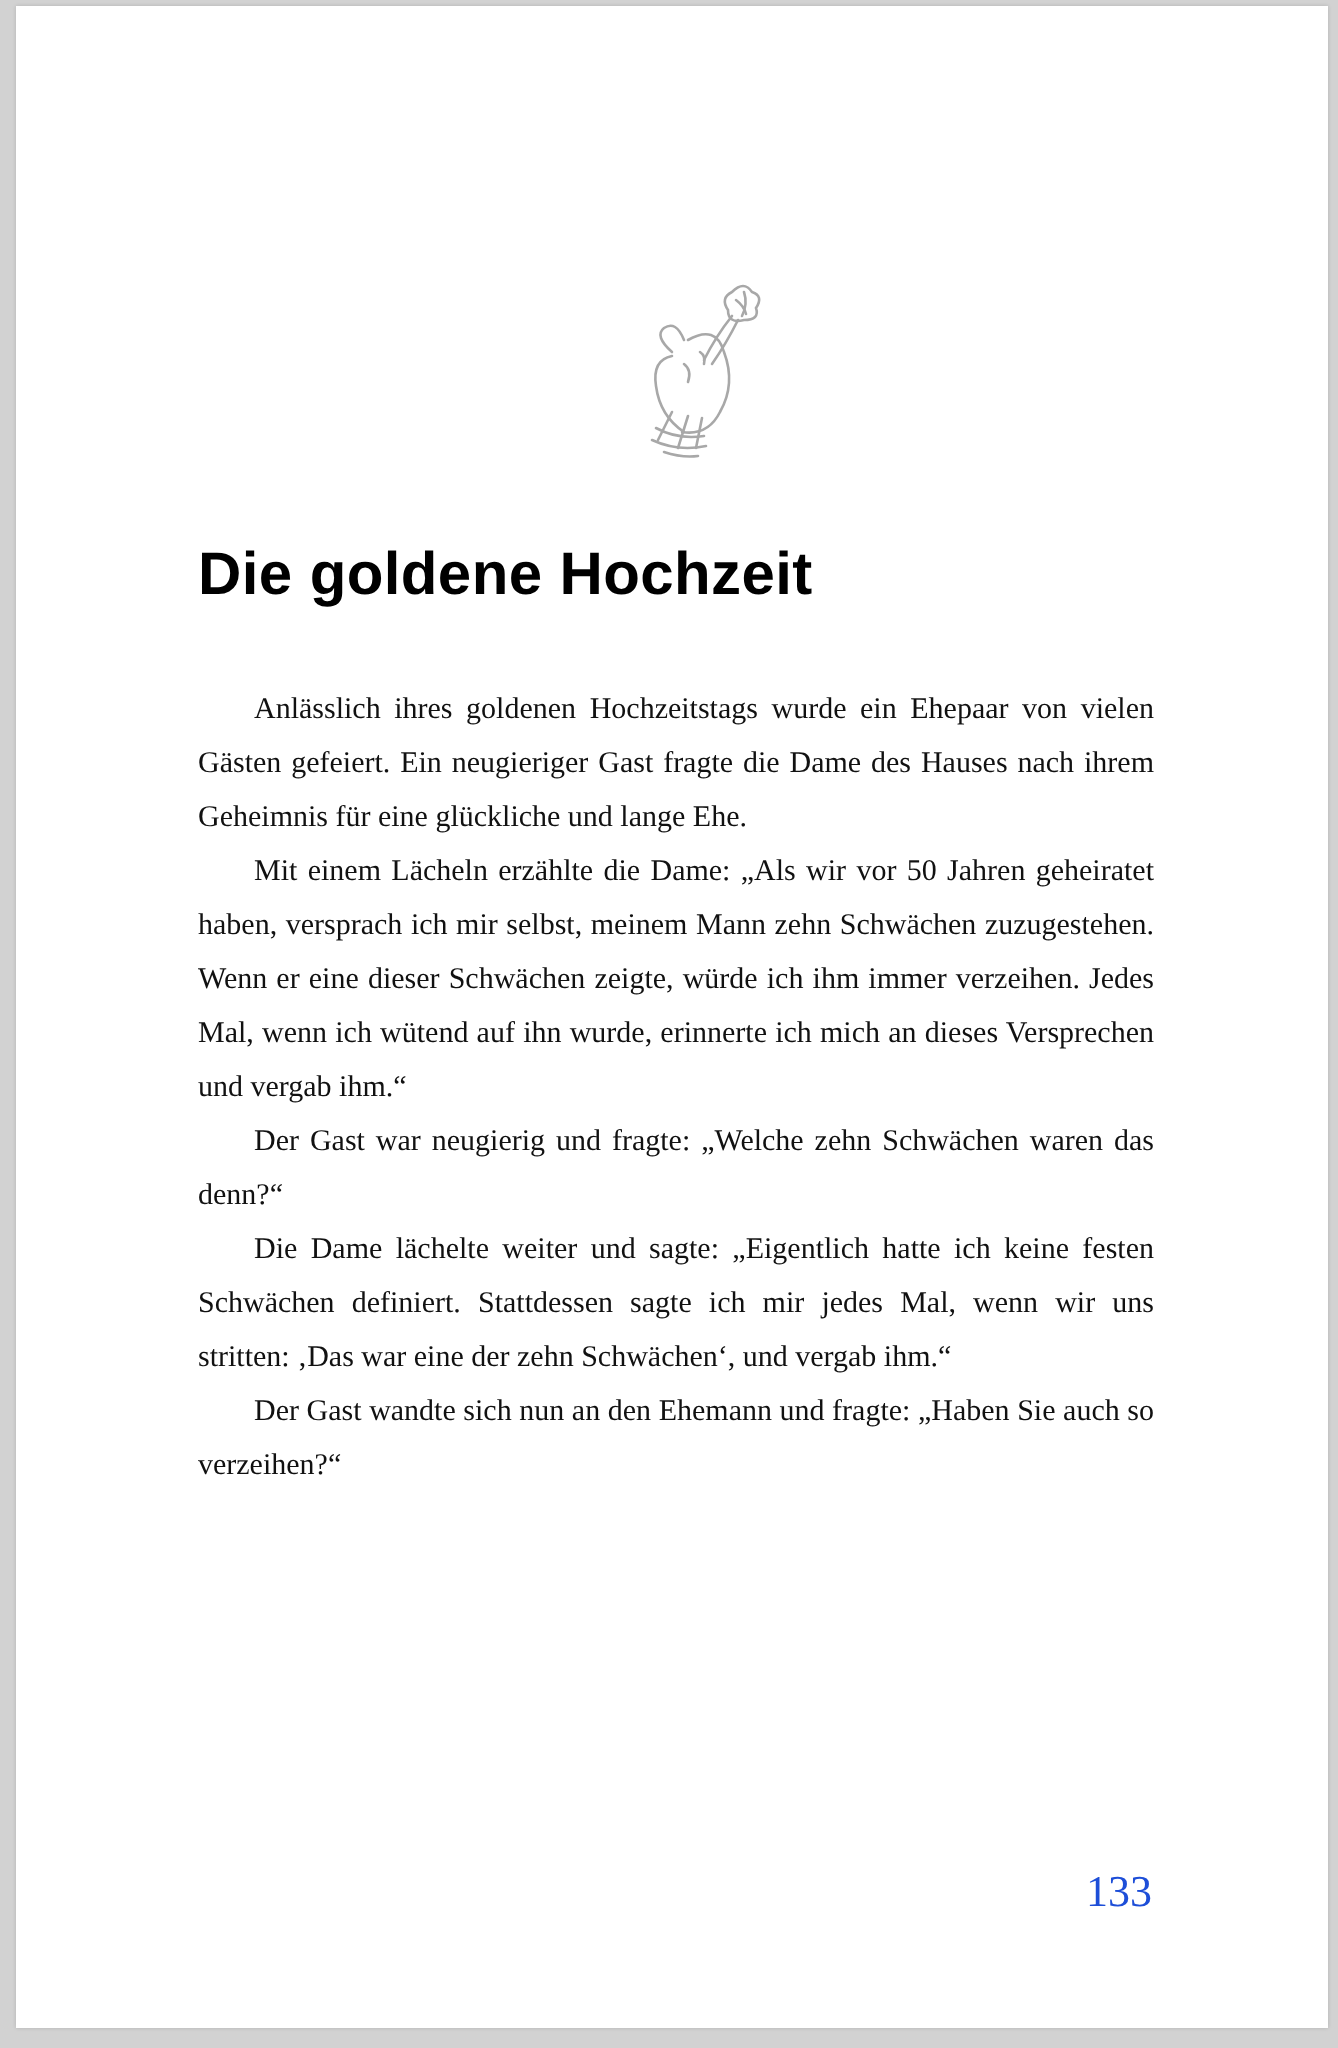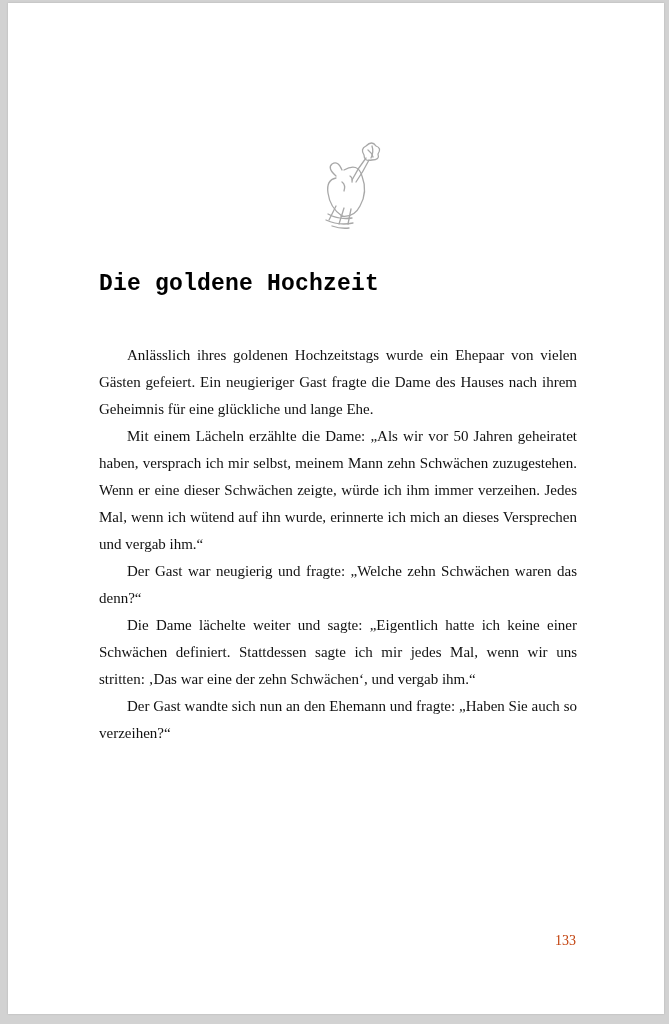--- a/index.html
+++ b/index.html
@@ -28,23 +28,23 @@
     position: absolute;
     top: 133px;
     left: 50%;
     transform: translateX(-50%) translateX(12px);
   }
   .chapter-title {
     position: absolute;
     top: 268px;
     left: 91px;
     margin: 0;
-    font-family: Liberation Mono, monospace;
+    font-family: Liberation Sans, sans-serif;
     font-weight: bold;
-    font-size: 23px;
+    font-size: 30px;
     letter-spacing: 0.2px;
     color: #000000;
   }
   .body-text {
     position: absolute;
     top: 339px;
     left: 91px;
     width: 478px;
     font-family: "Liberation Serif", serif;
     font-size: 15px;
@@ -54,22 +54,22 @@
   }
   .body-text p {
     margin: 0;
     text-indent: 28px;
   }
   .page-number {
     position: absolute;
     top: 930px;
     right: 88px;
     font-family: "Liberation Serif", serif;
-    font-size: 14px;
-    color: #c2410c;
+    font-size: 22px;
+    color: #1d4ed8;
   }
 </style>
 </head>
 <body>
 
 <div class="viewport">
   <div class="page">
 
     <div class="illustration">
       <svg width="84" height="96" viewBox="0 0 84 96">
@@ -93,20 +93,20 @@
         </g>
       </svg>
     </div>
 
     <h1 class="chapter-title">Die goldene Hochzeit</h1>
 
     <div class="body-text">
       <p>Anlässlich ihres goldenen Hochzeitstags wurde ein Ehepaar von vielen Gästen gefeiert. Ein neugieriger Gast fragte die Dame des Hauses nach ihrem Geheimnis für eine glückliche und lange Ehe.</p>
       <p>Mit einem Lächeln erzählte die Dame: „Als wir vor 50 Jahren geheiratet haben, versprach ich mir selbst, meinem Mann zehn Schwächen zuzugestehen. Wenn er eine dieser Schwächen zeigte, würde ich ihm immer verzeihen. Jedes Mal, wenn ich wütend auf ihn wurde, erinnerte ich mich an dieses Versprechen und vergab ihm.“</p>
       <p>Der Gast war neugierig und fragte: „Welche zehn Schwächen waren das denn?“</p>
-      <p>Die Dame lächelte weiter und sagte: „Eigentlich hatte ich keine einer Schwächen definiert. Stattdessen sagte ich mir jedes Mal, wenn wir uns stritten: ‚Das war eine der zehn Schwächen‘, und vergab ihm.“</p>
+      <p>Die Dame lächelte weiter und sagte: „Eigentlich hatte ich keine festen Schwächen definiert. Stattdessen sagte ich mir jedes Mal, wenn wir uns stritten: ‚Das war eine der zehn Schwächen‘, und vergab ihm.“</p>
       <p>Der Gast wandte sich nun an den Ehemann und fragte: „Haben Sie auch so verzeihen?“</p>
     </div>
 
     <div class="page-number">133</div>
 
   </div>
 </div>
 
 </body></html>

